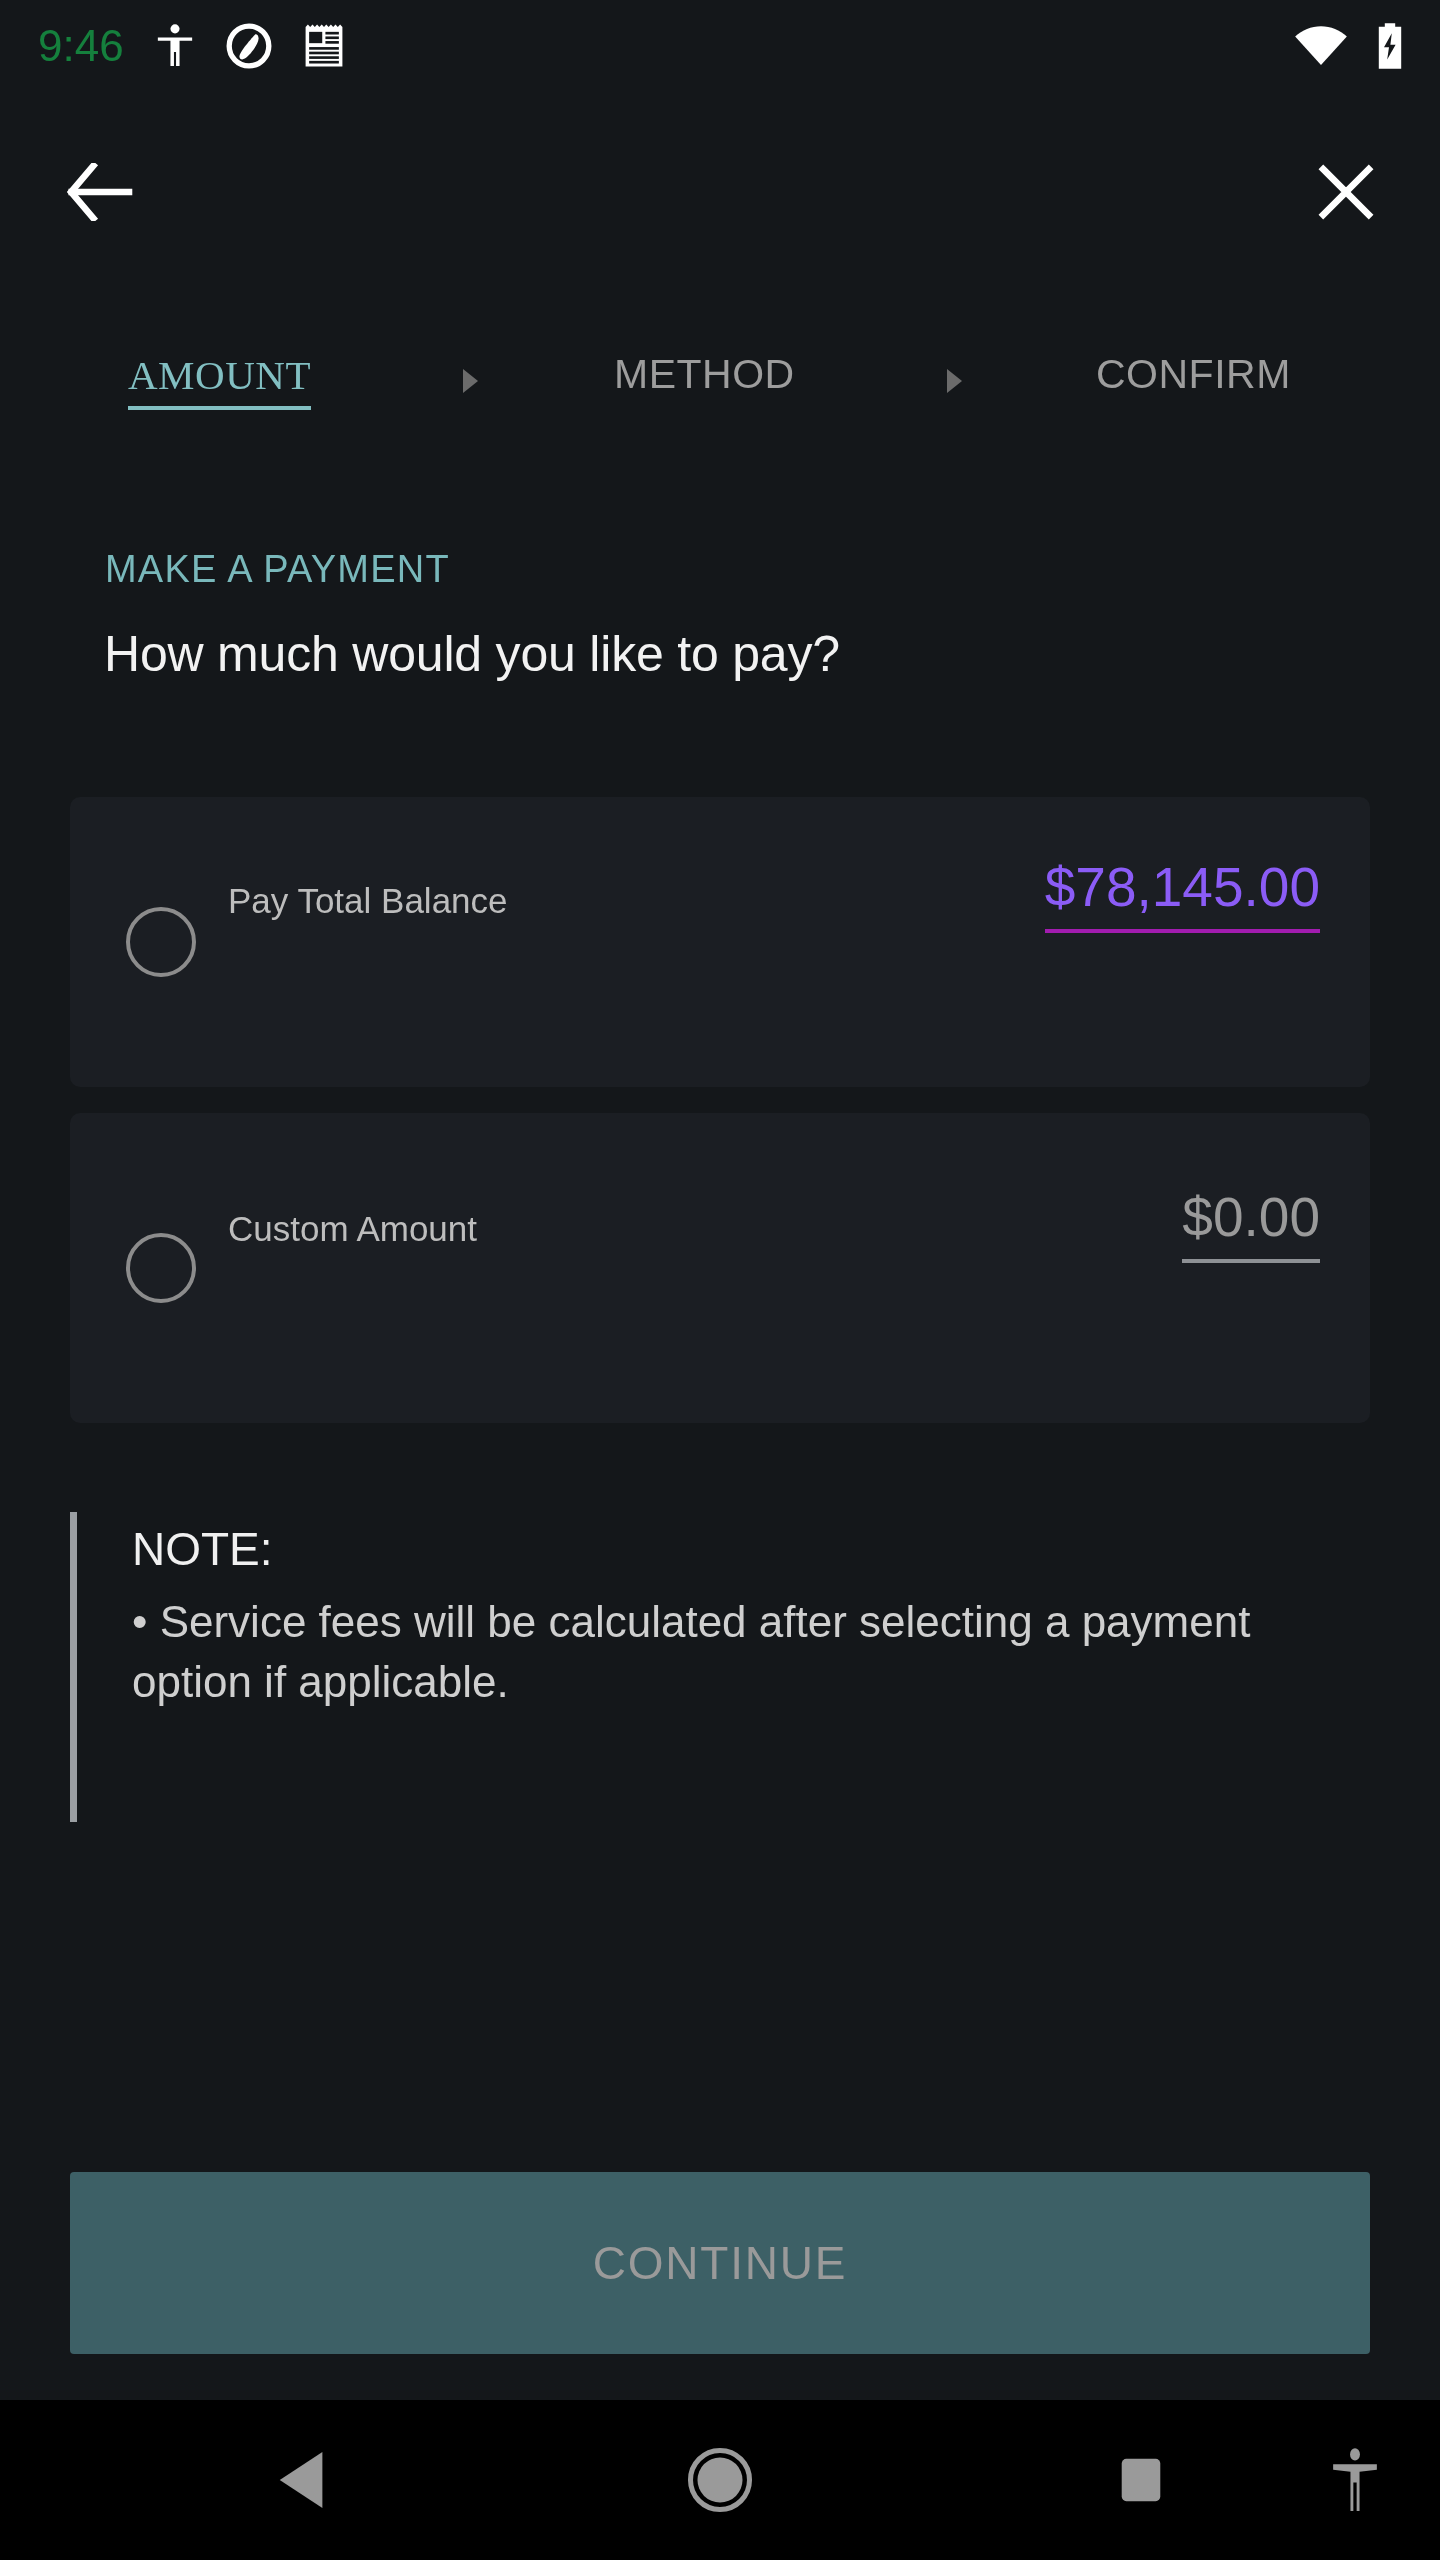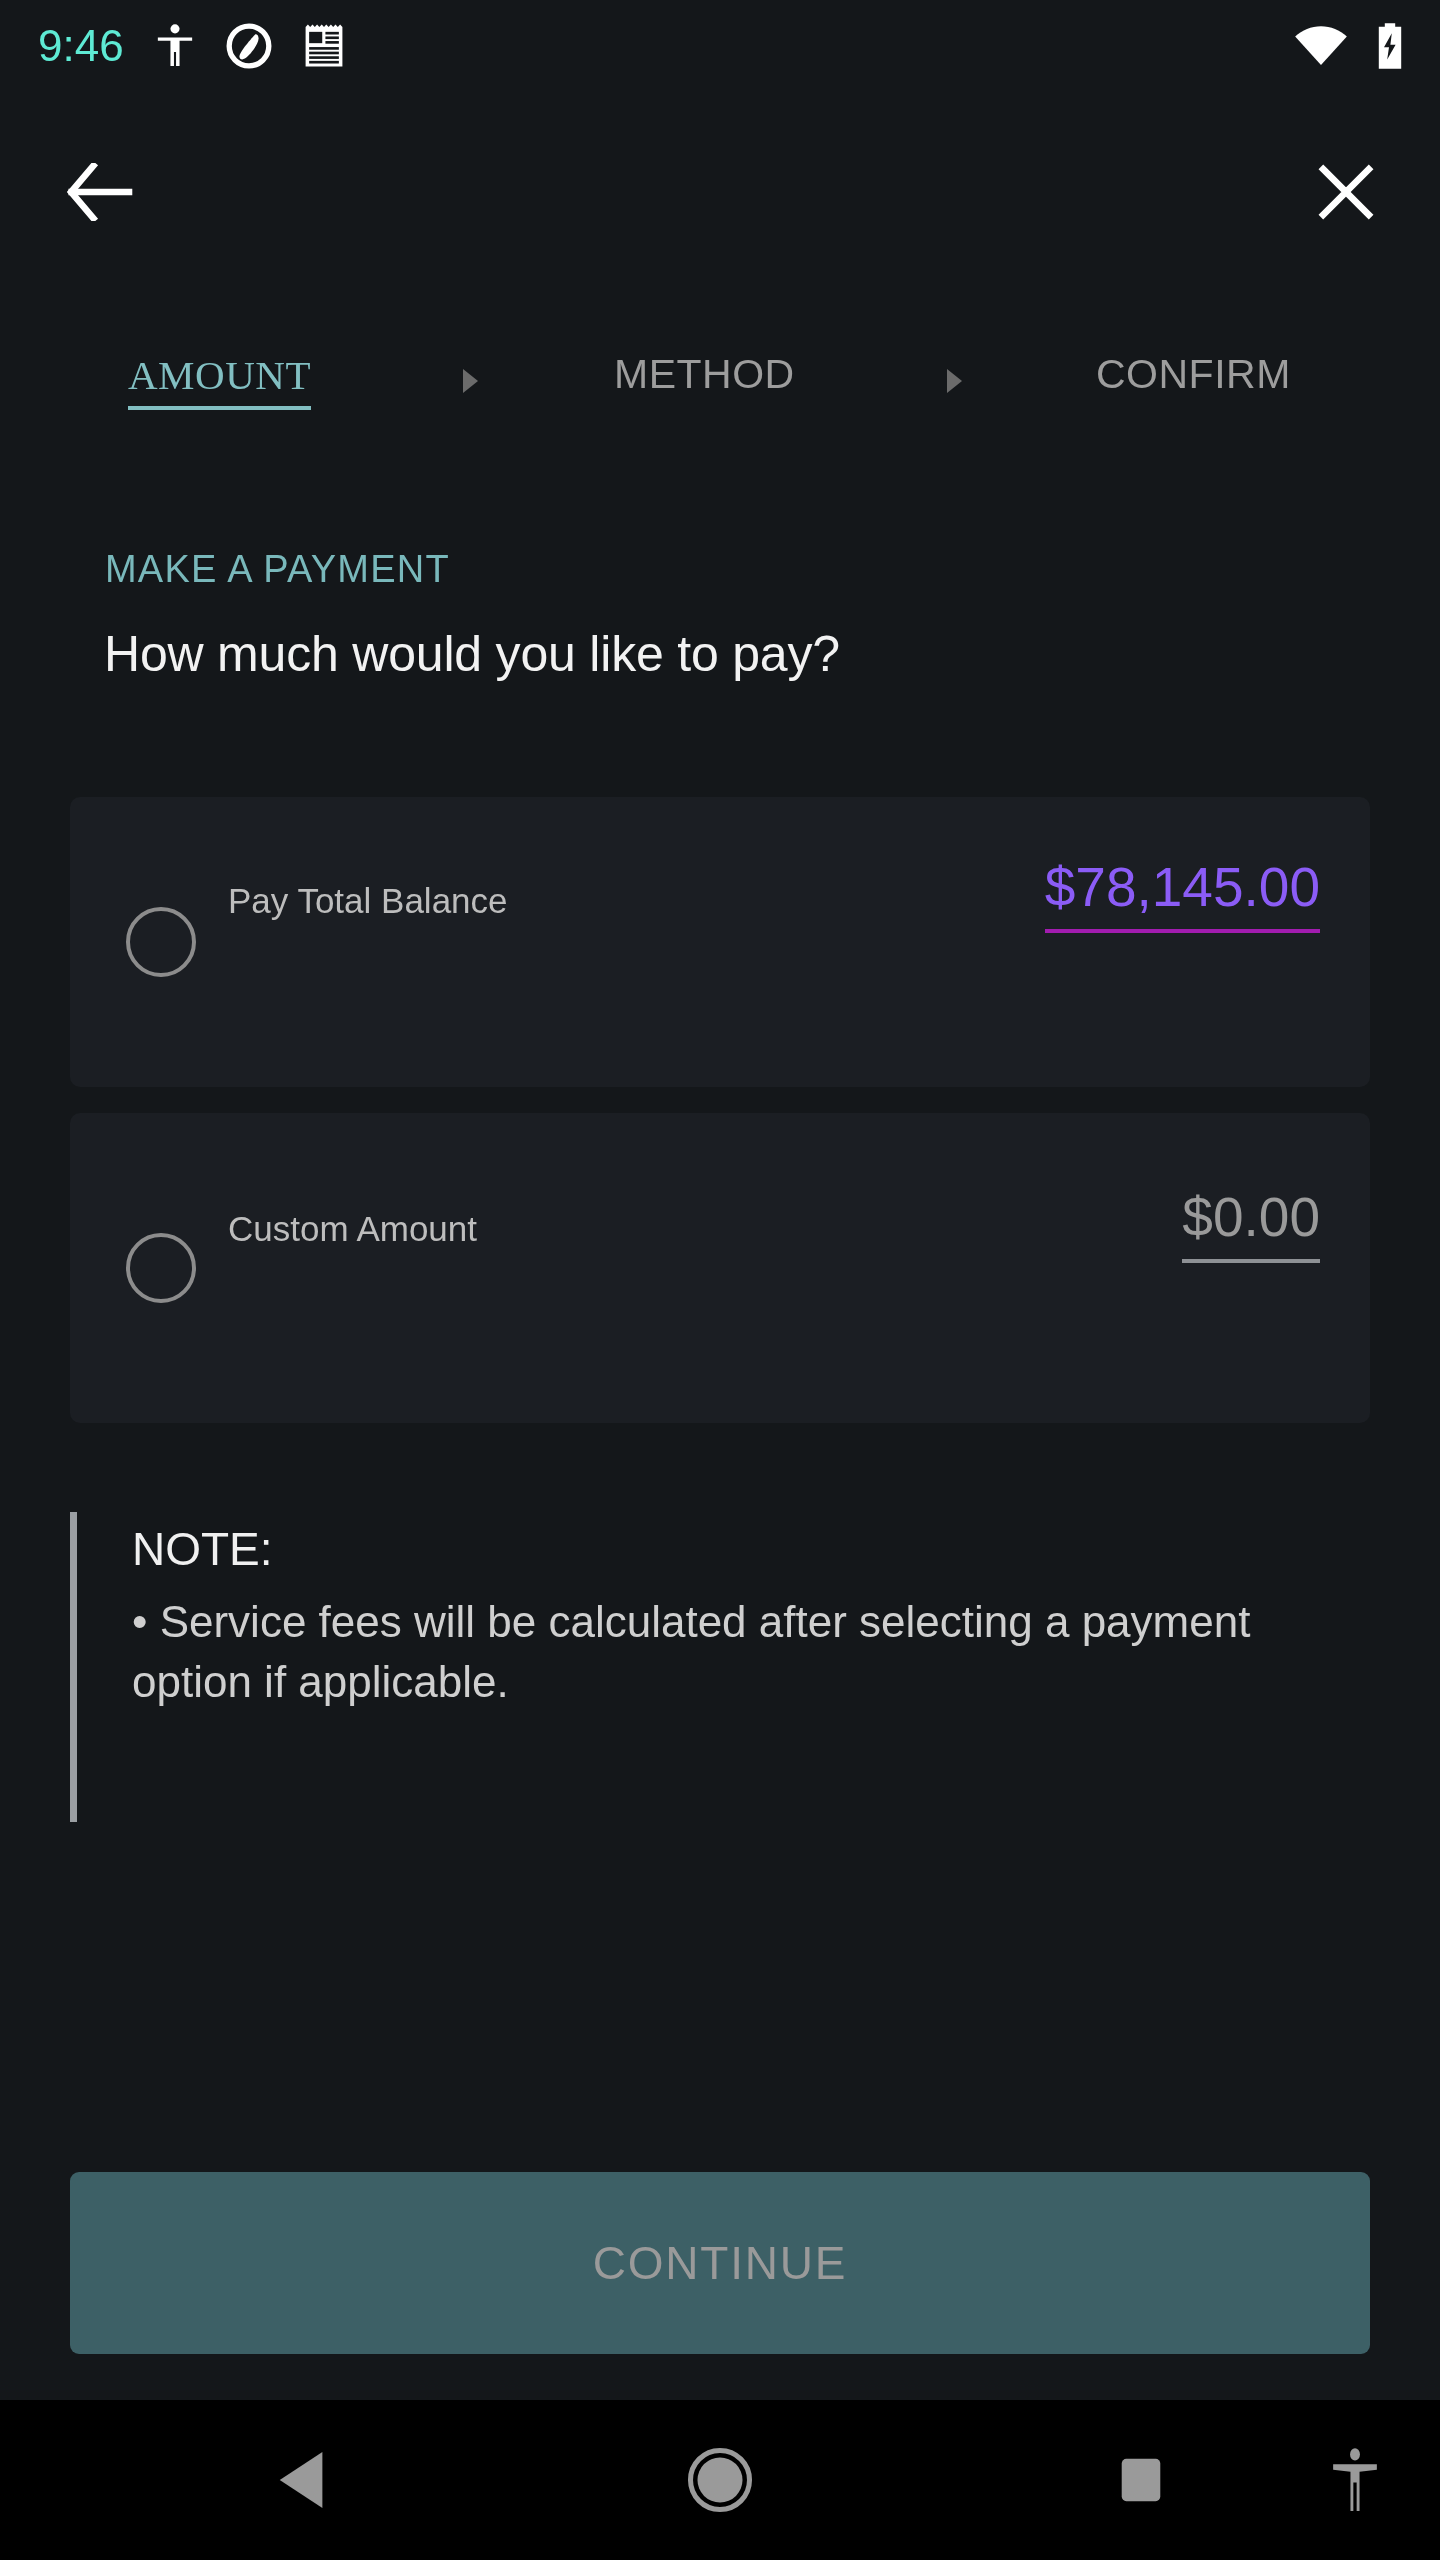--- a/index.html
+++ b/index.html
@@ -11,21 +11,21 @@
   }
   #screen { position:relative; width:1440px; height:2560px; background:#14171a; }
 
   
   .statusbar{
     position:absolute; top:0; left:0; width:1440px; height:92px;
     display:flex; align-items:center; justify-content:space-between;
     padding:0 34px 0 38px;
   }
   .sb-left{ display:flex; align-items:center; gap:30px; }
-  .sb-time{ color:#5eead4; font-size:44px; letter-spacing:0px; line-height:1; }
+  .sb-time{ color:#15803d; font-size:44px; letter-spacing:0px; line-height:1; }
   .sb-right{ display:flex; align-items:center; gap:26px; }
   .sb-ico{ display:block; }
 
   
   .appbar{
     position:absolute; top:120px; left:0; width:1440px; height:140px;
   }
   .back-btn{
     position:absolute; left:52px; top:24px; width:96px; height:96px;
     display:flex; align-items:center; justify-content:center; cursor:pointer;
@@ -112,21 +112,21 @@
     color:#f0f0f0; font-size:46px;
   }
   .note-body{
     position:absolute; left:62px; top:80px; width:1130px;
     color:#cfcfcf; font-size:44px; line-height:60px;
   }
 
   
   .continue{
     position:absolute; left:70px; top:2172px; width:1300px; height:182px;
-    background:#3d6066; border-radius:9px;
+    background:#3d6066; border-radius:4px;
     display:flex; align-items:center; justify-content:center;
     cursor:default;
   }
   .continue-label{
     color:#9a9a9a; font-size:46px; letter-spacing:1.8px;
   }
 
   
   .navbar{
     position:absolute; left:0; bottom:0; width:1440px; height:160px;

